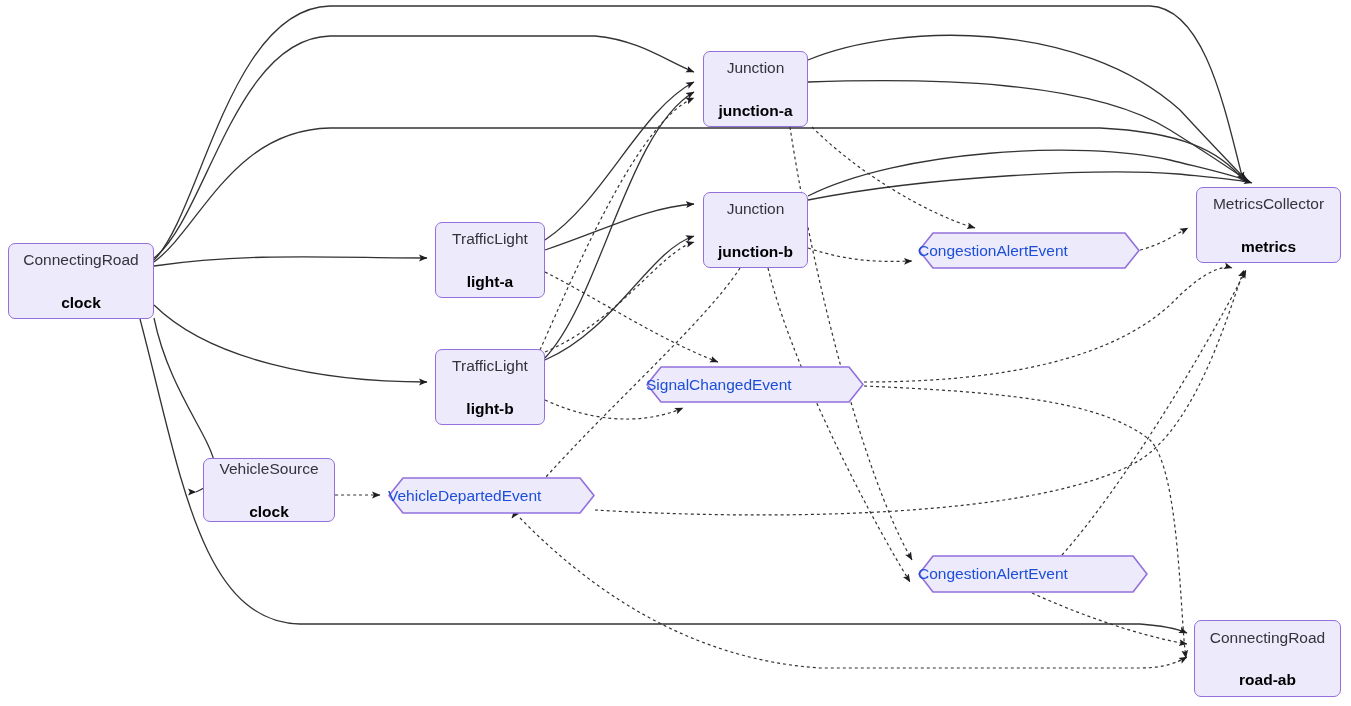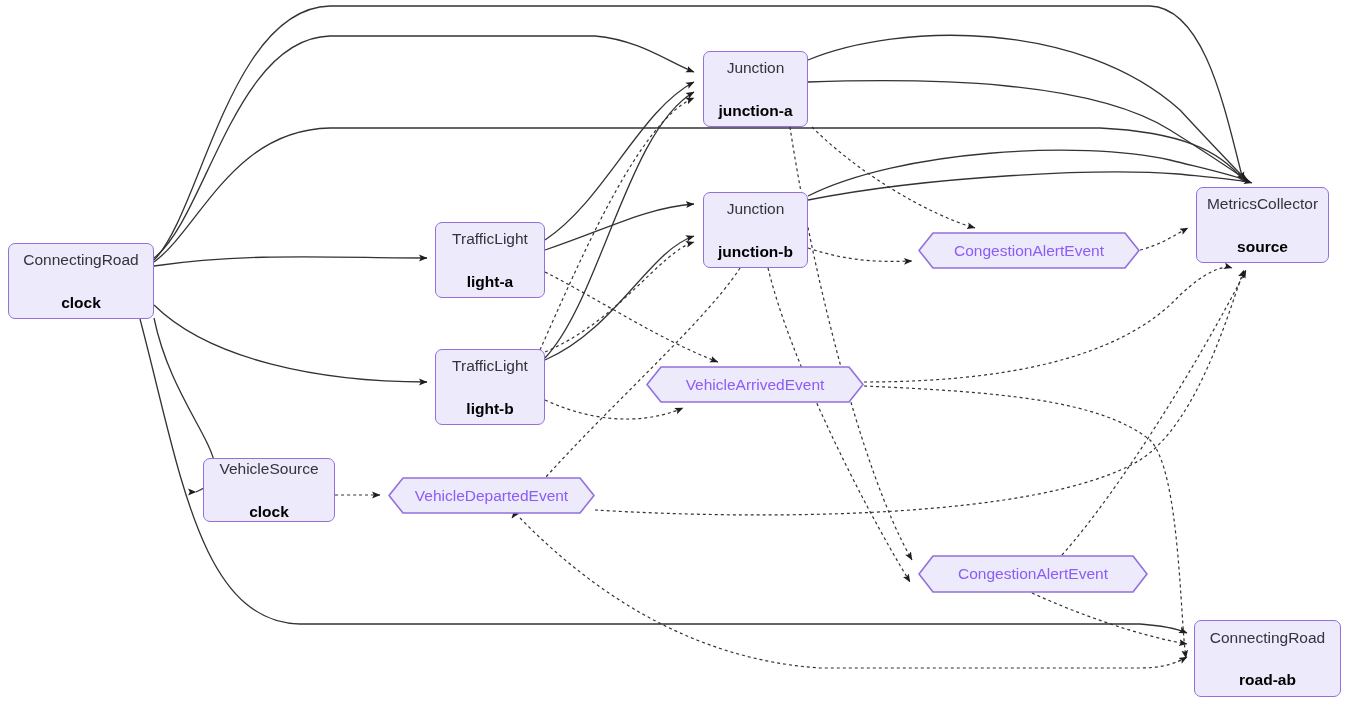--- a/index.html
+++ b/index.html
@@ -8,21 +8,21 @@
   svg#wires{position:absolute;left:0;top:0;width:1351px;height:706px;}
   .edge-solid{fill:none;stroke:#333333;stroke-width:1.3;}
   .edge-dotted{fill:none;stroke:#333333;stroke-width:1.2;stroke-dasharray:3 3;}
   .node{position:absolute;box-sizing:border-box;display:flex;flex-direction:column;
         align-items:center;justify-content:center;
         background:#ECEAFB;border:1.4px solid #9370DB;border-radius:7px;
         color:#2b2b33;line-height:1.25;gap:20px;}
   .node .cls{font-size:15.5px;font-weight:400;color:#33333b;}
   .node .inst{font-size:15.5px;font-weight:700;color:#000000;margin-top:3px;}
   .evt{position:absolute;box-sizing:border-box;display:flex;align-items:center;
-       justify-content:center;color:#8b5cf6;font-size:15.5px;}
+       justify-content:flex-start;color:#1d4ed8;font-size:15.5px;}
   .evt .hexbg{position:absolute;inset:0;}
   .evt .lbl{position:relative;z-index:2;}
 </style>
 </head>
 <body>
 
 <div id="stage">
   <svg id="wires" viewBox="0 0 1351 706">
     <defs>
       <marker id="arw" markerWidth="9" markerHeight="9" refX="8" refY="4" orient="auto" markerUnits="userSpaceOnUse">
@@ -82,39 +82,39 @@
         <div class="inst">clock</div>
       </div>
       <div class="node" style="left: 703px; top: 51px; width: 105px; height: 76px;">
         <div class="cls">Junction</div>
         <div class="inst">junction-a</div>
       </div>
       <div class="node" style="left: 703px; top: 192px; width: 105px; height: 76px;">
         <div class="cls">Junction</div>
         <div class="inst">junction-b</div>
       </div>
-      <div class="node" style="left: 1196px; top: 187px; width: 133px; height: 76px;">
+      <div class="node" style="left: 1196px; top: 187px; width: 145px; height: 76px;">
         <div class="cls">MetricsCollector</div>
-        <div class="inst">source</div>
+        <div class="inst">metrics</div>
       </div>
       <div class="node" style="left: 1194px; top: 620px; width: 147px; height: 77px;">
         <div class="cls">ConnectingRoad</div>
         <div class="inst">road-ab</div>
       </div>
       <div class="evt" style="left: 918px; top: 232px; width: 222px; height: 37px;">
         <svg class="hexbg" viewBox="0 0 222 37" preserveAspectRatio="none">
           <path d="M15,1 L207,1 L221,18.5 L207,36 L15,36 L1,18.5 Z" fill="#ECEAFB" stroke="#9370DB" stroke-width="1.6" stroke-linejoin="round"></path>
         </svg>
         <span class="lbl">CongestionAlertEvent</span>
       </div>
       <div class="evt" style="left: 646px; top: 366px; width: 218px; height: 37px;">
         <svg class="hexbg" viewBox="0 0 218 37" preserveAspectRatio="none">
           <path d="M15,1 L203,1 L217,18.5 L203,36 L15,36 L1,18.5 Z" fill="#ECEAFB" stroke="#9370DB" stroke-width="1.6" stroke-linejoin="round"></path>
         </svg>
-        <span class="lbl">VehicleArrivedEvent</span>
+        <span class="lbl">SignalChangedEvent</span>
       </div>
       <div class="evt" style="left: 388px; top: 477px; width: 207px; height: 37px;">
         <svg class="hexbg" viewBox="0 0 207 37" preserveAspectRatio="none">
           <path d="M15,1 L192,1 L206,18.5 L192,36 L15,36 L1,18.5 Z" fill="#ECEAFB" stroke="#9370DB" stroke-width="1.6" stroke-linejoin="round"></path>
         </svg>
         <span class="lbl">VehicleDepartedEvent</span>
       </div>
       <div class="evt" style="left: 918px; top: 555px; width: 230px; height: 38px;">
         <svg class="hexbg" viewBox="0 0 230 38" preserveAspectRatio="none">
           <path d="M15,1 L215,1 L229,19 L215,37 L15,37 L1,19 Z" fill="#ECEAFB" stroke="#9370DB" stroke-width="1.6" stroke-linejoin="round"></path>

